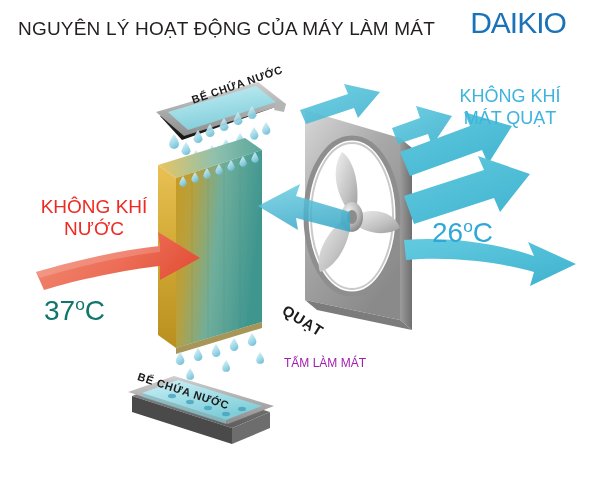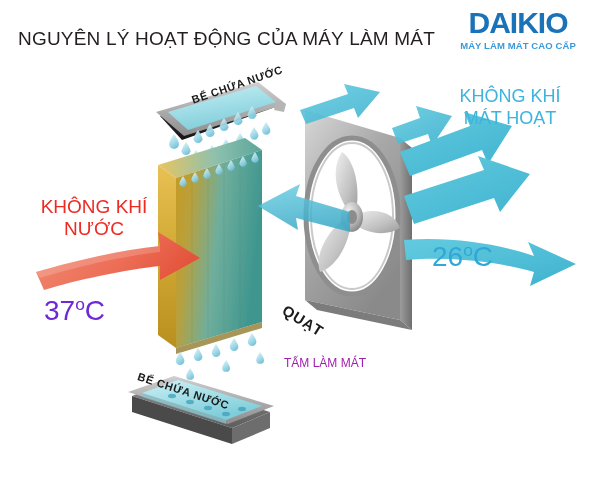--- a/index.html
+++ b/index.html
@@ -12,36 +12,36 @@
   }
   #stage {
     position: relative;
     width: 600px; height: 480px;
     background: #ffffff;
   }
 
   
   #page-title {
     position: absolute;
-    left: 18px; top: 28px;
+    left: 18px; top: 18px;
     font-size: 19px;
     letter-spacing: 0.2px;
     color: #231f20;
     white-space: nowrap;
     font-weight: 400;
   }
   #brand-logo {
     position: absolute;
     right: 8px; top: 8px;
     width: 148px;
     text-align: center;
   }
   #brand-wordmark {
     font-size: 30px;
-    font-weight: bold;
+    font-weight: normal;
     color: #1a72b8;
     letter-spacing: -1px;
     line-height: 1;
     font-family: "Liberation Sans", sans-serif;
   }
   #brand-tagline {
     font-size: 9.5px;
     font-weight: bold;
     color: #3a9ad9;
     letter-spacing: 0.1px;
@@ -61,21 +61,21 @@
   .lbl-cyan {
     position: absolute;
     color: #3cb4dd;
     font-size: 18px;
     line-height: 1.2;
     text-align: center;
     white-space: nowrap;
   }
   .temp-red {
     position: absolute;
-    color: #6d28d9;
+    color: #0f766e;
     font-size: 28px;
     white-space: nowrap;
   }
   .temp-cyan {
     position: absolute;
     color: #2fa8d8;
     font-size: 28px;
     white-space: nowrap;
   }
   .temp-red sup, .temp-cyan sup {
@@ -104,21 +104,20 @@
 <body>
 
 <div id="stage">
 
   <div id="page-title">NGUYÊN LÝ HOẠT ĐỘNG CỦA MÁY LÀM MÁT</div>
 
   <div id="brand-logo">
     <div id="brand-wordmark">
       <span>DAIKIO</span>
     </div>
-    <div id="brand-tagline">MÁY LÀM MÁT CAO CẤP</div>
   </div>
 
   <svg width="600" height="480" viewBox="0 0 600 480">
     <defs>
 
       <linearGradient id="padFace" x1="0" y1="0" x2="1" y2="0.25">
         <stop offset="0%" stop-color="#c69a22"></stop>
         <stop offset="22%" stop-color="#b9a03c"></stop>
         <stop offset="55%" stop-color="#6fae9c"></stop>
         <stop offset="100%" stop-color="#3f968f"></stop>
@@ -330,24 +329,24 @@
     <div>KHÔNG KHÍ</div>
     <div>NƯỚC</div>
   </div>
 
   <div class="temp-red" style="left:44px; top:294px;">
     <span>37</span><sup>o</sup><span>C</span>
   </div>
 
   <div class="lbl-cyan" style="left:430px; top:86px; width:160px;">
     <div>KHÔNG KHÍ</div>
-    <div>MÁT HOẠT</div>
-  </div>
-
-  <div class="temp-cyan" style="left:432px; top:240px;">
+    <div>MÁT QUẠT</div>
+  </div>
+
+  <div class="temp-cyan" style="left:432px; top:216px;">
     <span>26</span><sup>o</sup><span>C</span>
   </div>
 
   <div class="lbl-rot" style="left:192px; top:94px; transform: rotate(-19deg);">BỂ CHỨA NƯỚC</div>
 
   <div class="lbl-rot" style="left:138px; top:370px; transform: rotate(18deg);">BỂ CHỨA NƯỚC</div>
 
   <div class="lbl-rot" style="left:284px; top:300px; font-size:15px; transform: rotate(32deg);">QUẠT</div>
 
   <div id="label-pad">TẤM LÀM MÁT</div>

